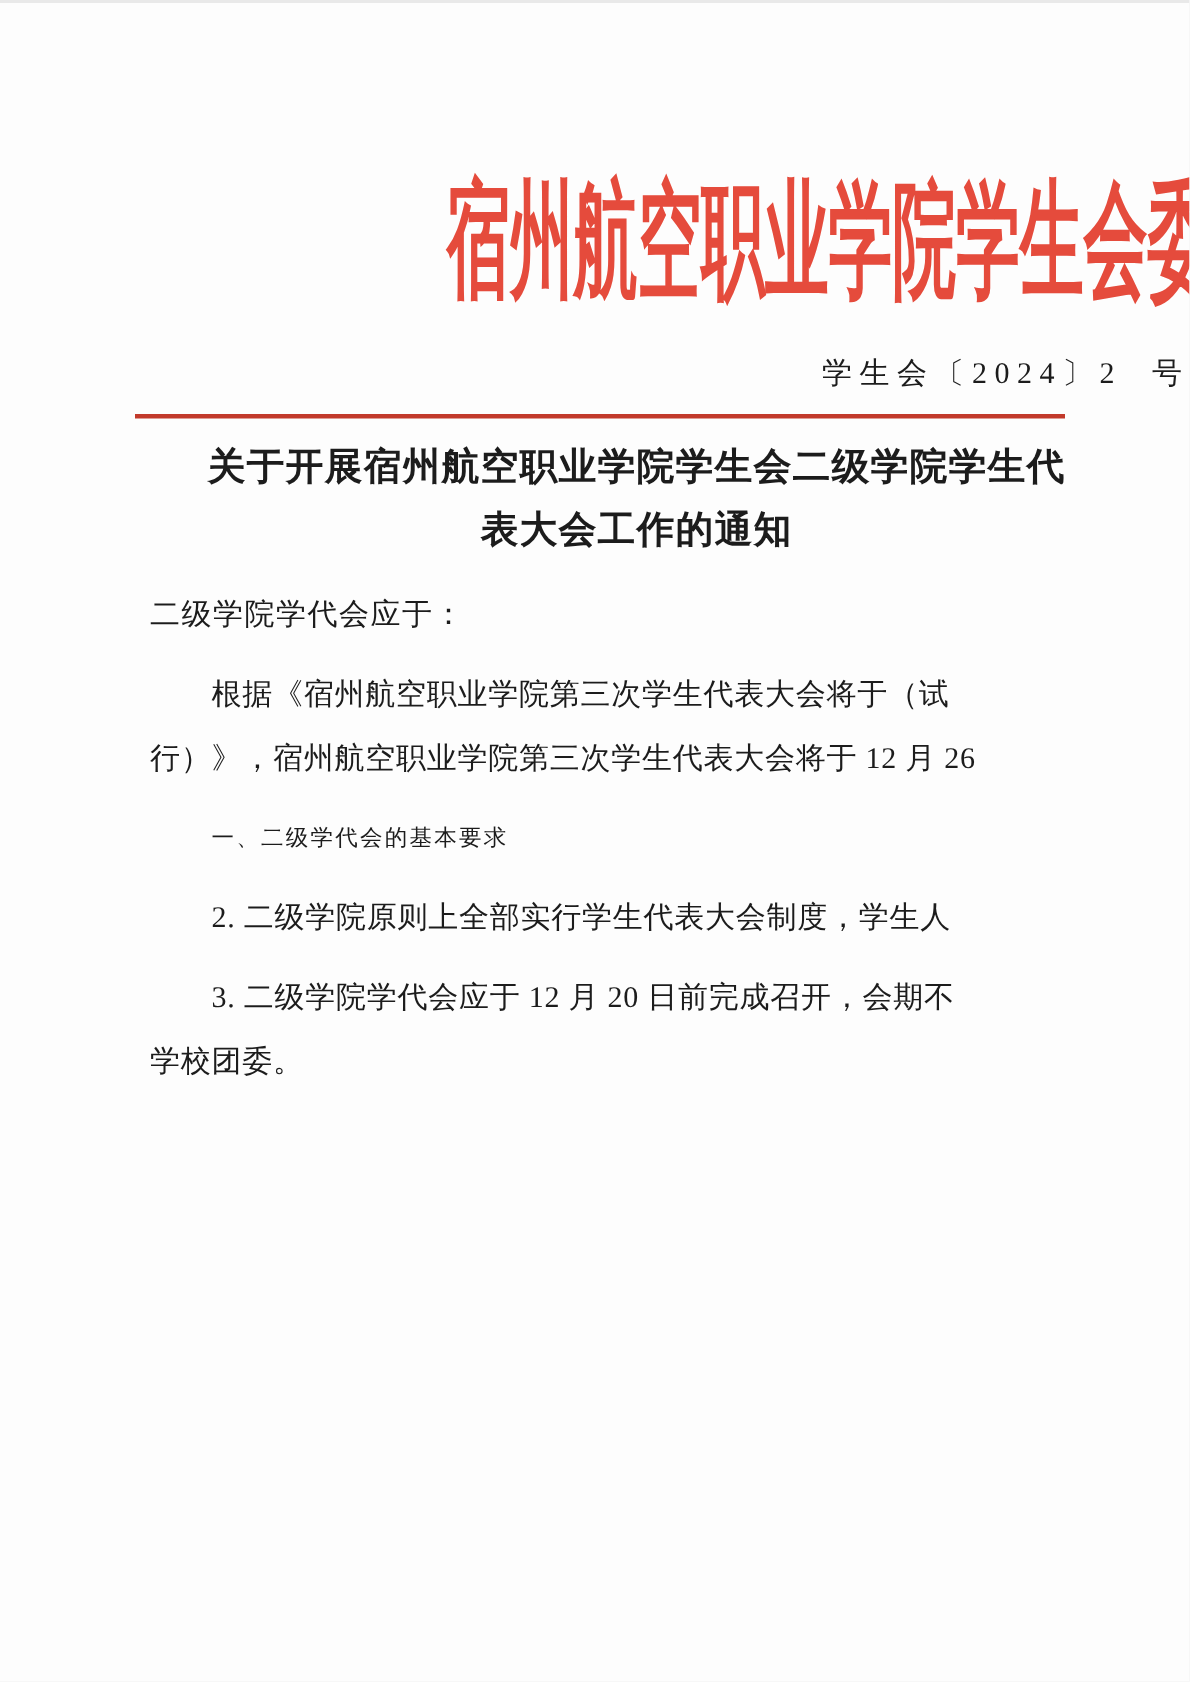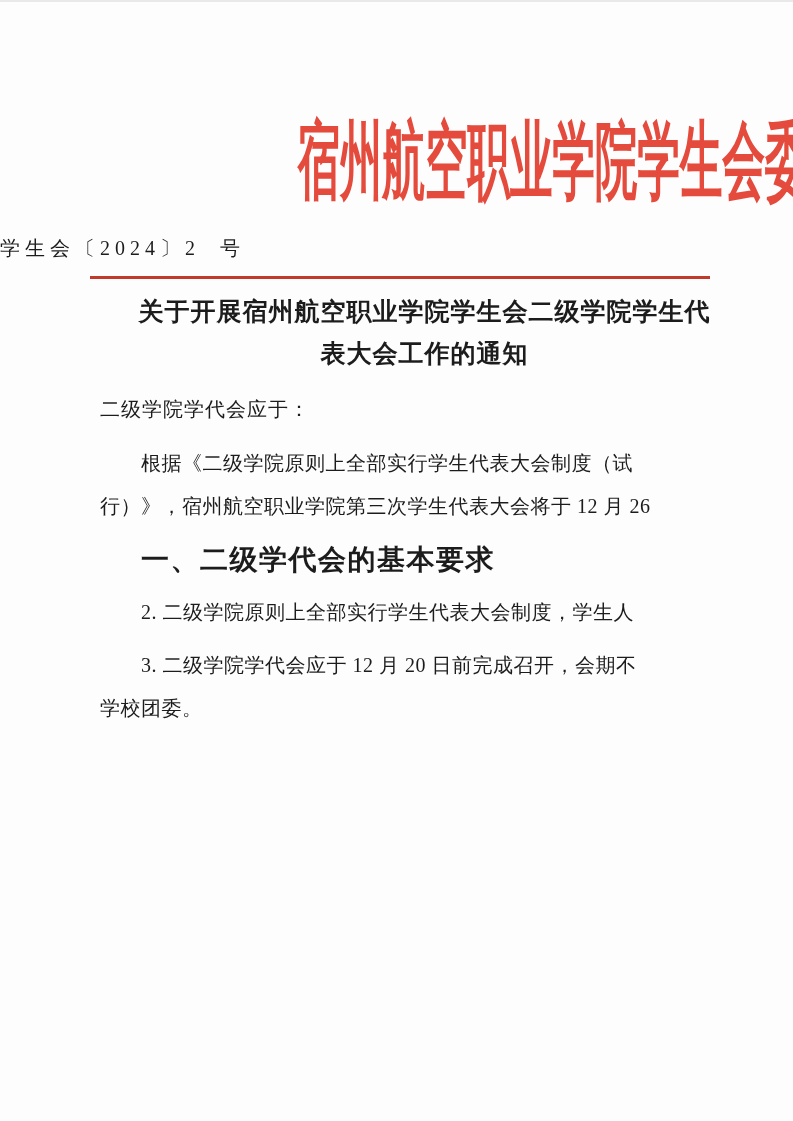--- a/index.html
+++ b/index.html
@@ -38,21 +38,21 @@
     white-space: nowrap;
     transform: scaleX(0.5);
     transform-origin: center;
     letter-spacing: 0px;
   }
   .doc-number {
     position: absolute;
     top: 233px;
     left: 0;
     width: 100%;
-    text-align: left;
+    text-align: right;
     font-size: 20px;
     letter-spacing: 5px;
     white-space: pre;
   }
   .red-divider {
     position: absolute;
     top: 274px;
     left: 90px;
     width: 620px;
     height: 3px;
@@ -85,22 +85,22 @@
     left: 100px;
     width: 576px;
     font-size: 20px;
     line-height: 43px;
     letter-spacing: 0.5px;
   }
   .para { margin-bottom: 10px; }
   .para .line { white-space: pre-wrap; }
   .para .fl { text-indent: 41px; }
   .section-heading {
-    font-weight: bold;
-    font-size: 28px;
+    font-weight: normal;
+    font-size: 15px;
     letter-spacing: 1.5px;
   }
 </style>
 </head>
 <body>
 
 <div class="page">
 
   <div class="org-title-wrap">
     <span class="org-title">宿州航空职业学院学生会委员会</span>
@@ -113,21 +113,21 @@
   <div class="notice-title">
     <div class="line">关于开展宿州航空职业学院学生会二级学院学生代</div>
     <div class="line">表大会工作的通知</div>
   </div>
 
   <div class="salutation">二级学院学代会应于：</div>
 
   <div class="content">
 
     <div class="para">
-      <div class="line fl">根据《二级学院原则上全部实行学生代表大会制度（试</div>
+      <div class="line fl">根据《宿州航空职业学院第三次学生代表大会将于（试</div>
       <div class="line">行）》，宿州航空职业学院第三次学生代表大会将于 12 月 26</div>
     </div>
 
     <div class="para">
       <div class="line fl section-heading">一、二级学代会的基本要求</div>
     </div>
 
 
     <div class="para">
       <div class="line fl">2. 二级学院原则上全部实行学生代表大会制度，学生人</div>

